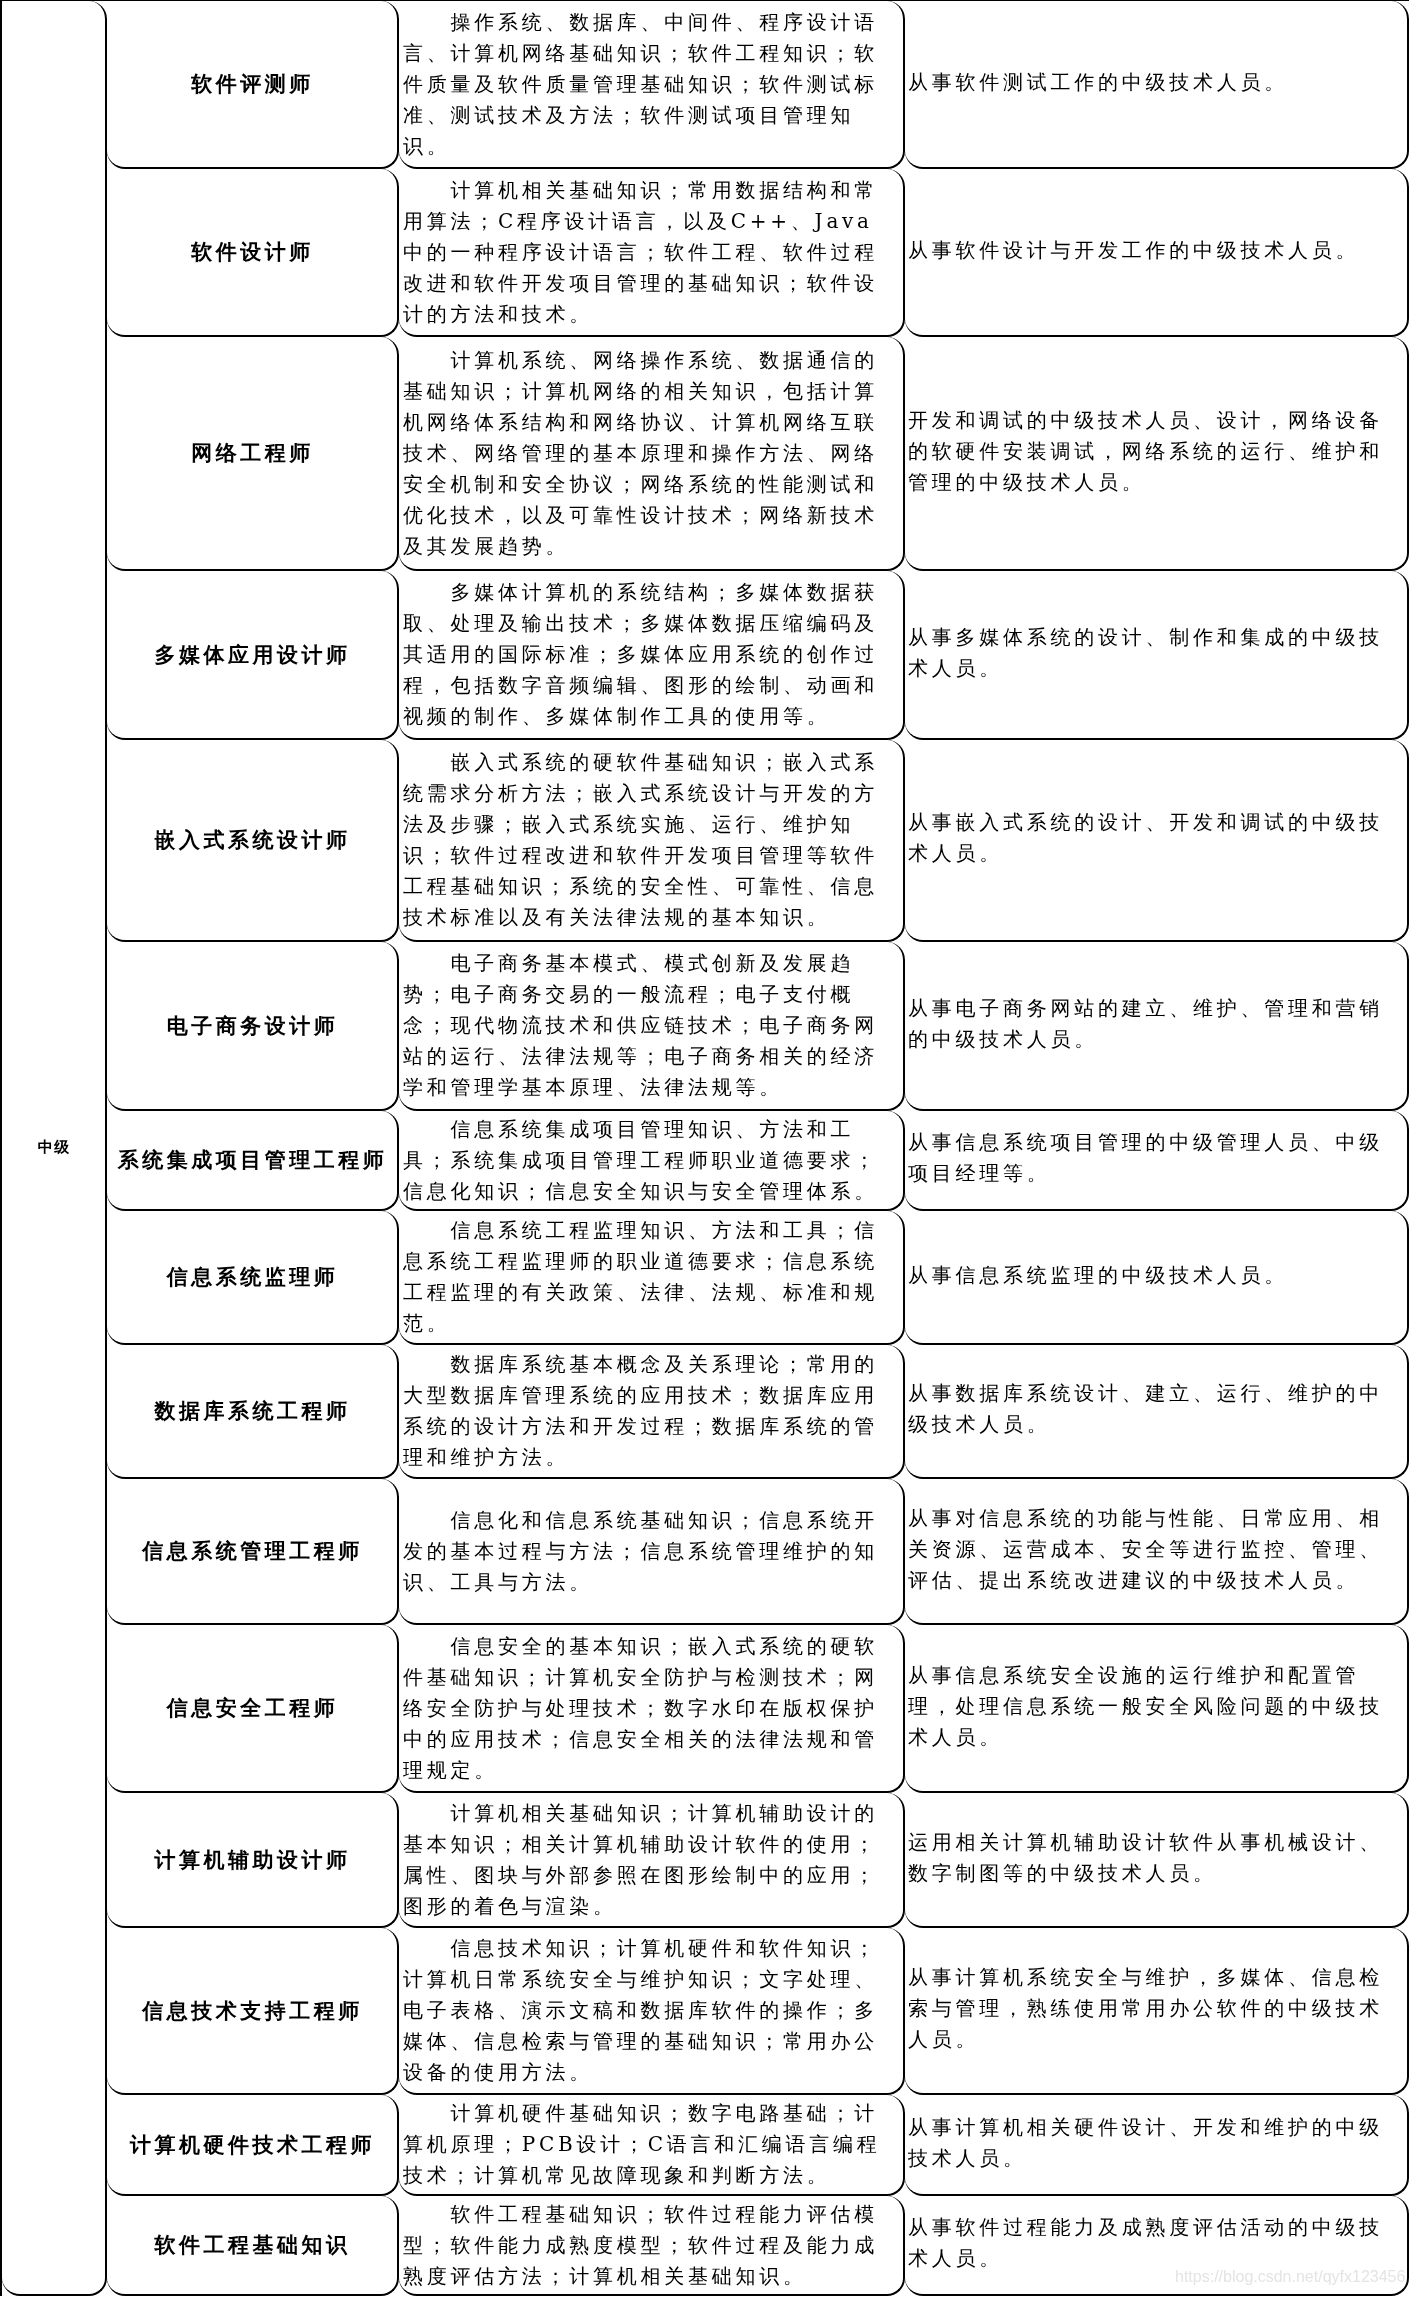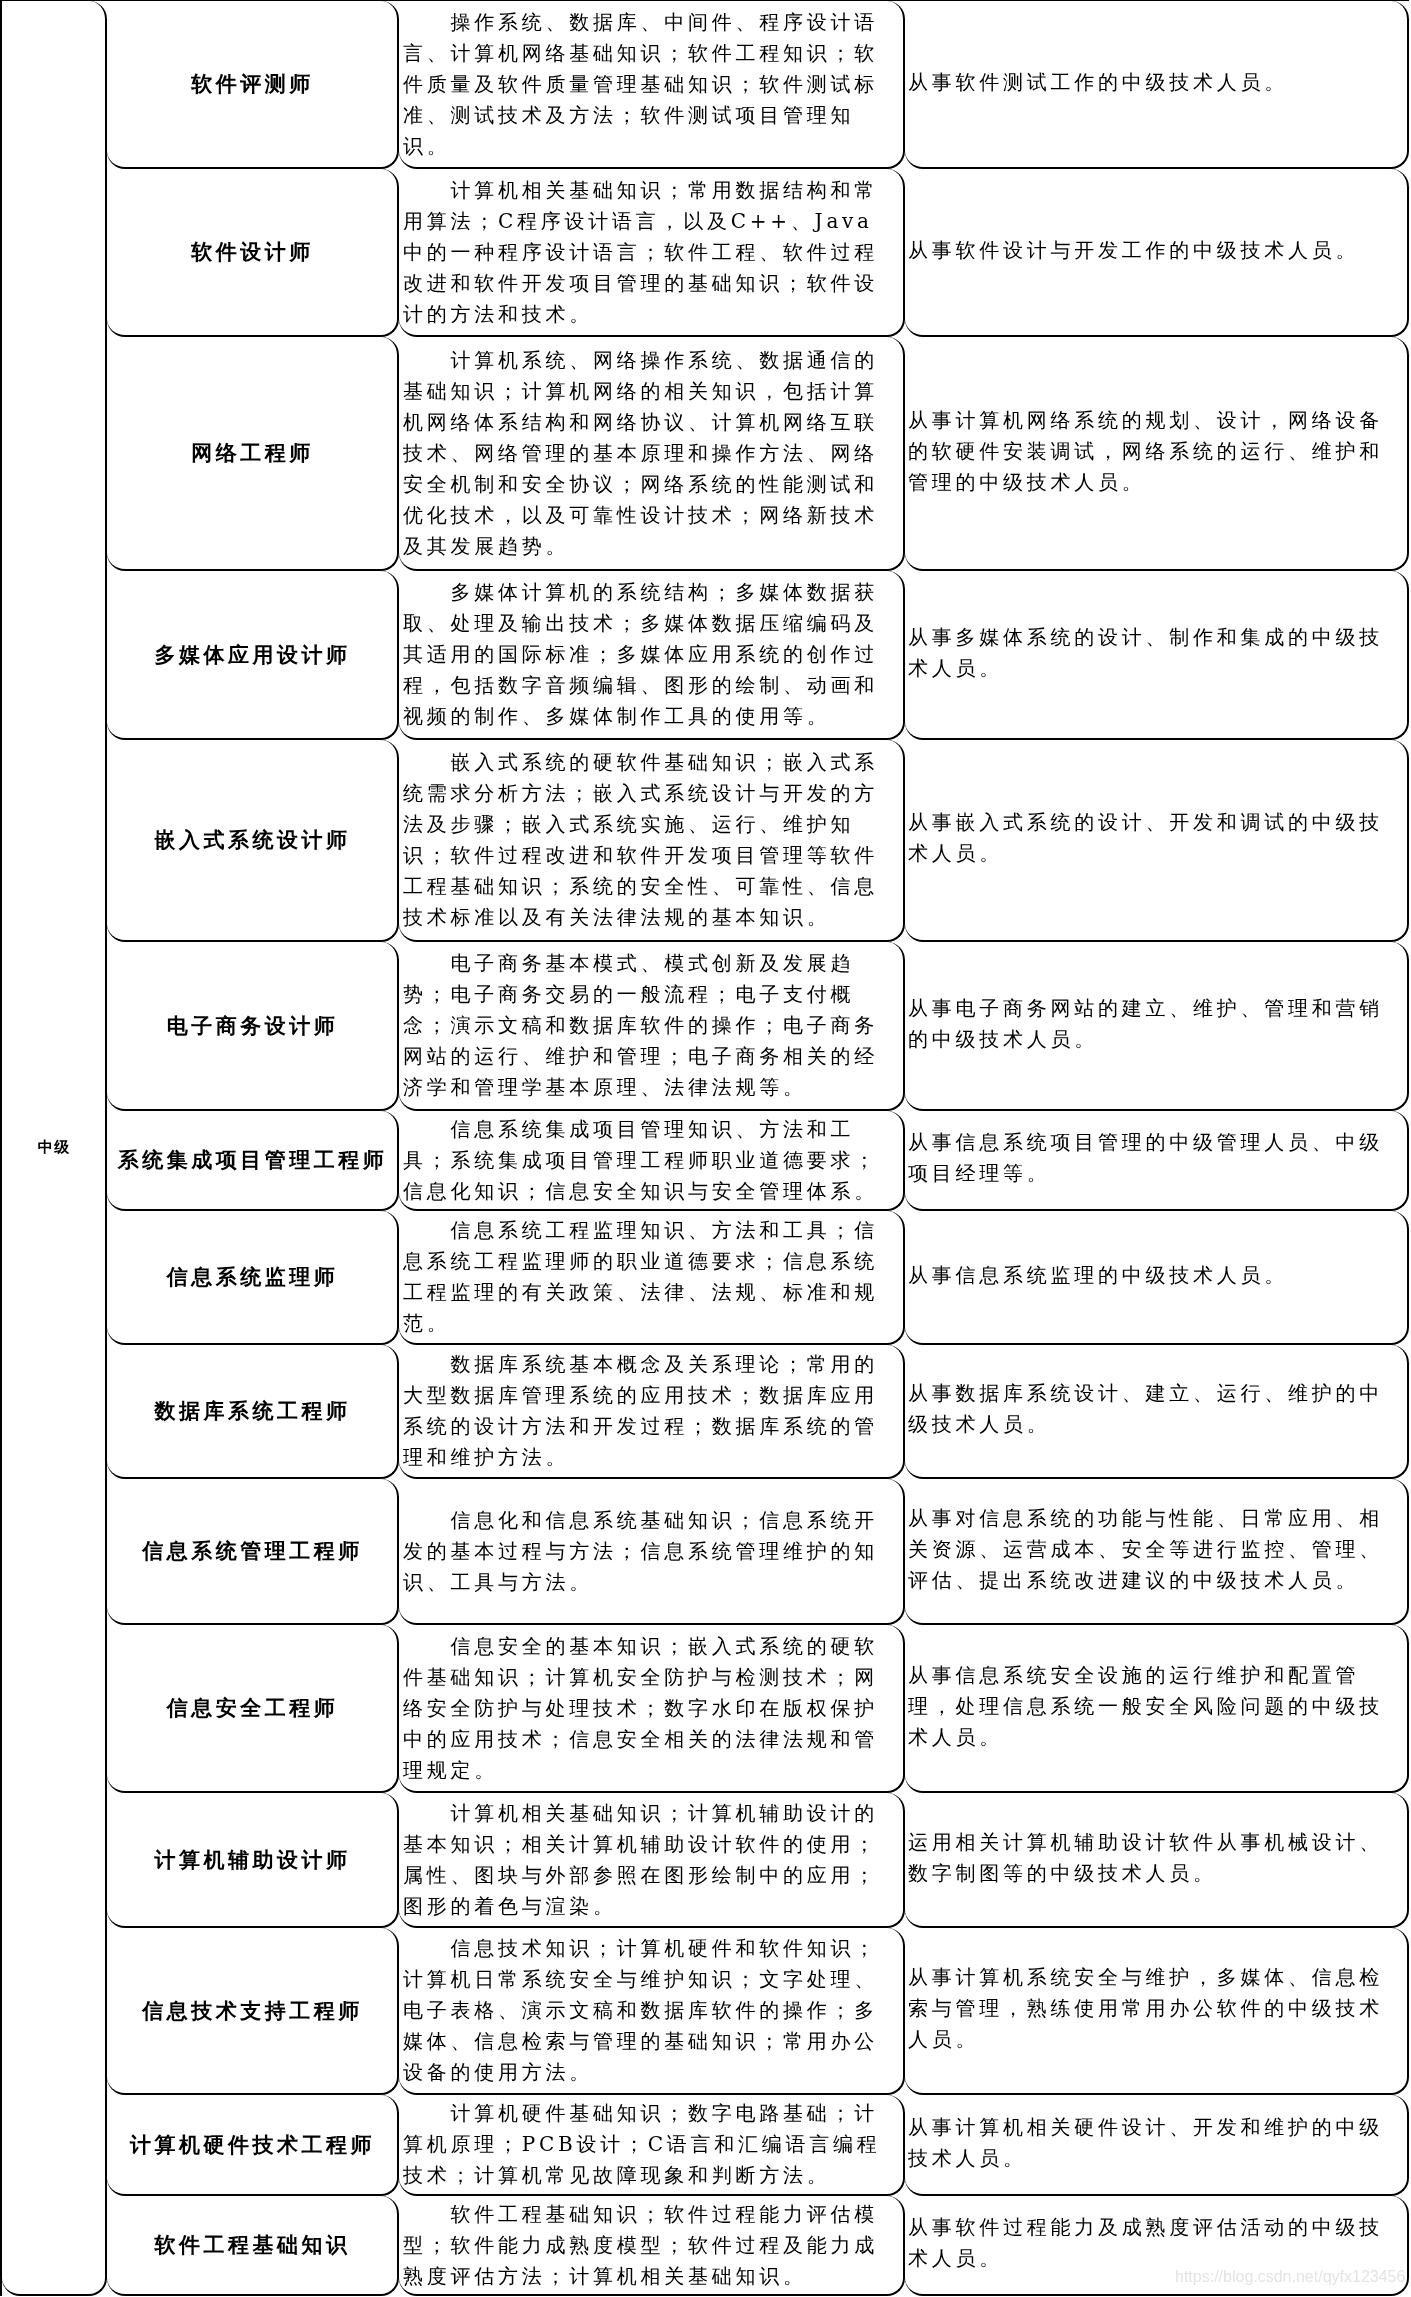--- a/index.html
+++ b/index.html
@@ -111,21 +111,21 @@
   </div>
 
   <div class="row">
     <div class="cell title">
         <span>网络工程师</span>
       </div>
     <div class="cell know">
         <p>计算机系统、网络操作系统、数据通信的基础知识；计算机网络的相关知识，包括计算机网络体系结构和网络协议、计算机网络互联技术、网络管理的基本原理和操作方法、网络安全机制和安全协议；网络系统的性能测试和优化技术，以及可靠性设计技术；网络新技术及其发展趋势。</p>
       </div>
     <div class="cell duty">
-        <p>从事计算机网络系统的规划、设计，网络设备的软硬件安装调试，网络系统的运行、维护和管理的中级技术人员。</p>
+        <p>开发和调试的中级技术人员、设计，网络设备的软硬件安装调试，网络系统的运行、维护和管理的中级技术人员。</p>
       </div>
   </div>
 
   <div class="row">
     <div class="cell title">
         <span>多媒体应用设计师</span>
       </div>
     <div class="cell know">
         <p>多媒体计算机的系统结构；多媒体数据获取、处理及输出技术；多媒体数据压缩编码及其适用的国际标准；多媒体应用系统的创作过程，包括数字音频编辑、图形的绘制、动画和视频的制作、多媒体制作工具的使用等。</p>
       </div>
@@ -144,21 +144,21 @@
     <div class="cell duty">
         <p>从事嵌入式系统的设计、开发和调试的中级技术人员。</p>
       </div>
   </div>
 
   <div class="row">
     <div class="cell title">
         <span>电子商务设计师</span>
       </div>
     <div class="cell know">
-        <p>电子商务基本模式、模式创新及发展趋势；电子商务交易的一般流程；电子支付概念；演示文稿和数据库软件的操作；电子商务网站的运行、维护和管理；电子商务相关的经济学和管理学基本原理、法律法规等。</p>
+        <p>电子商务基本模式、模式创新及发展趋势；电子商务交易的一般流程；电子支付概念；现代物流技术和供应链技术；电子商务网站的运行、法律法规等；电子商务相关的经济学和管理学基本原理、法律法规等。</p>
       </div>
     <div class="cell duty">
         <p>从事电子商务网站的建立、维护、管理和营销的中级技术人员。</p>
       </div>
   </div>
 
   <div class="row">
     <div class="cell title">
         <span>系统集成项目管理工程师</span>
       </div>

